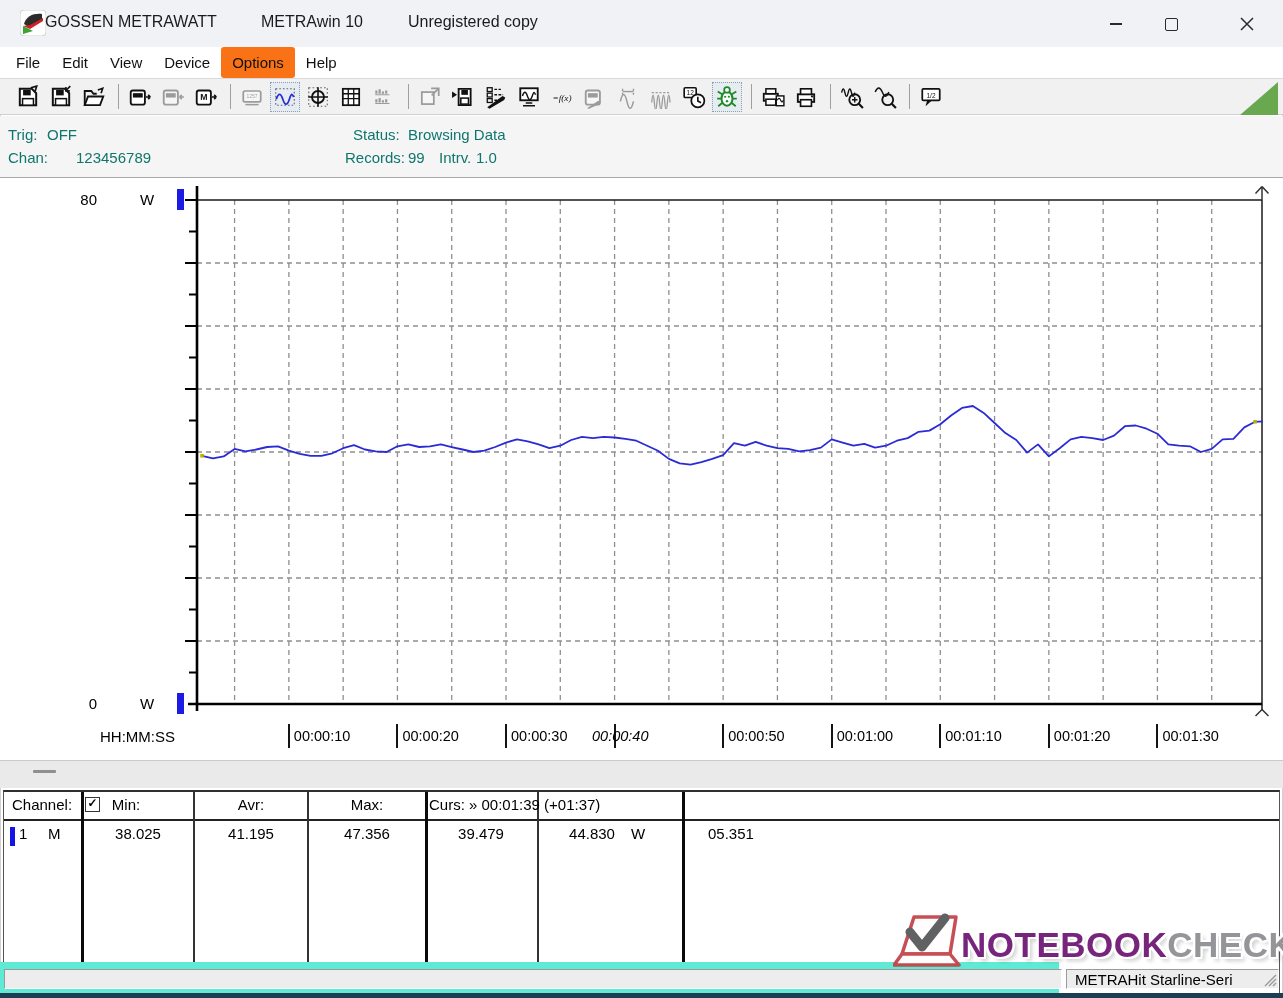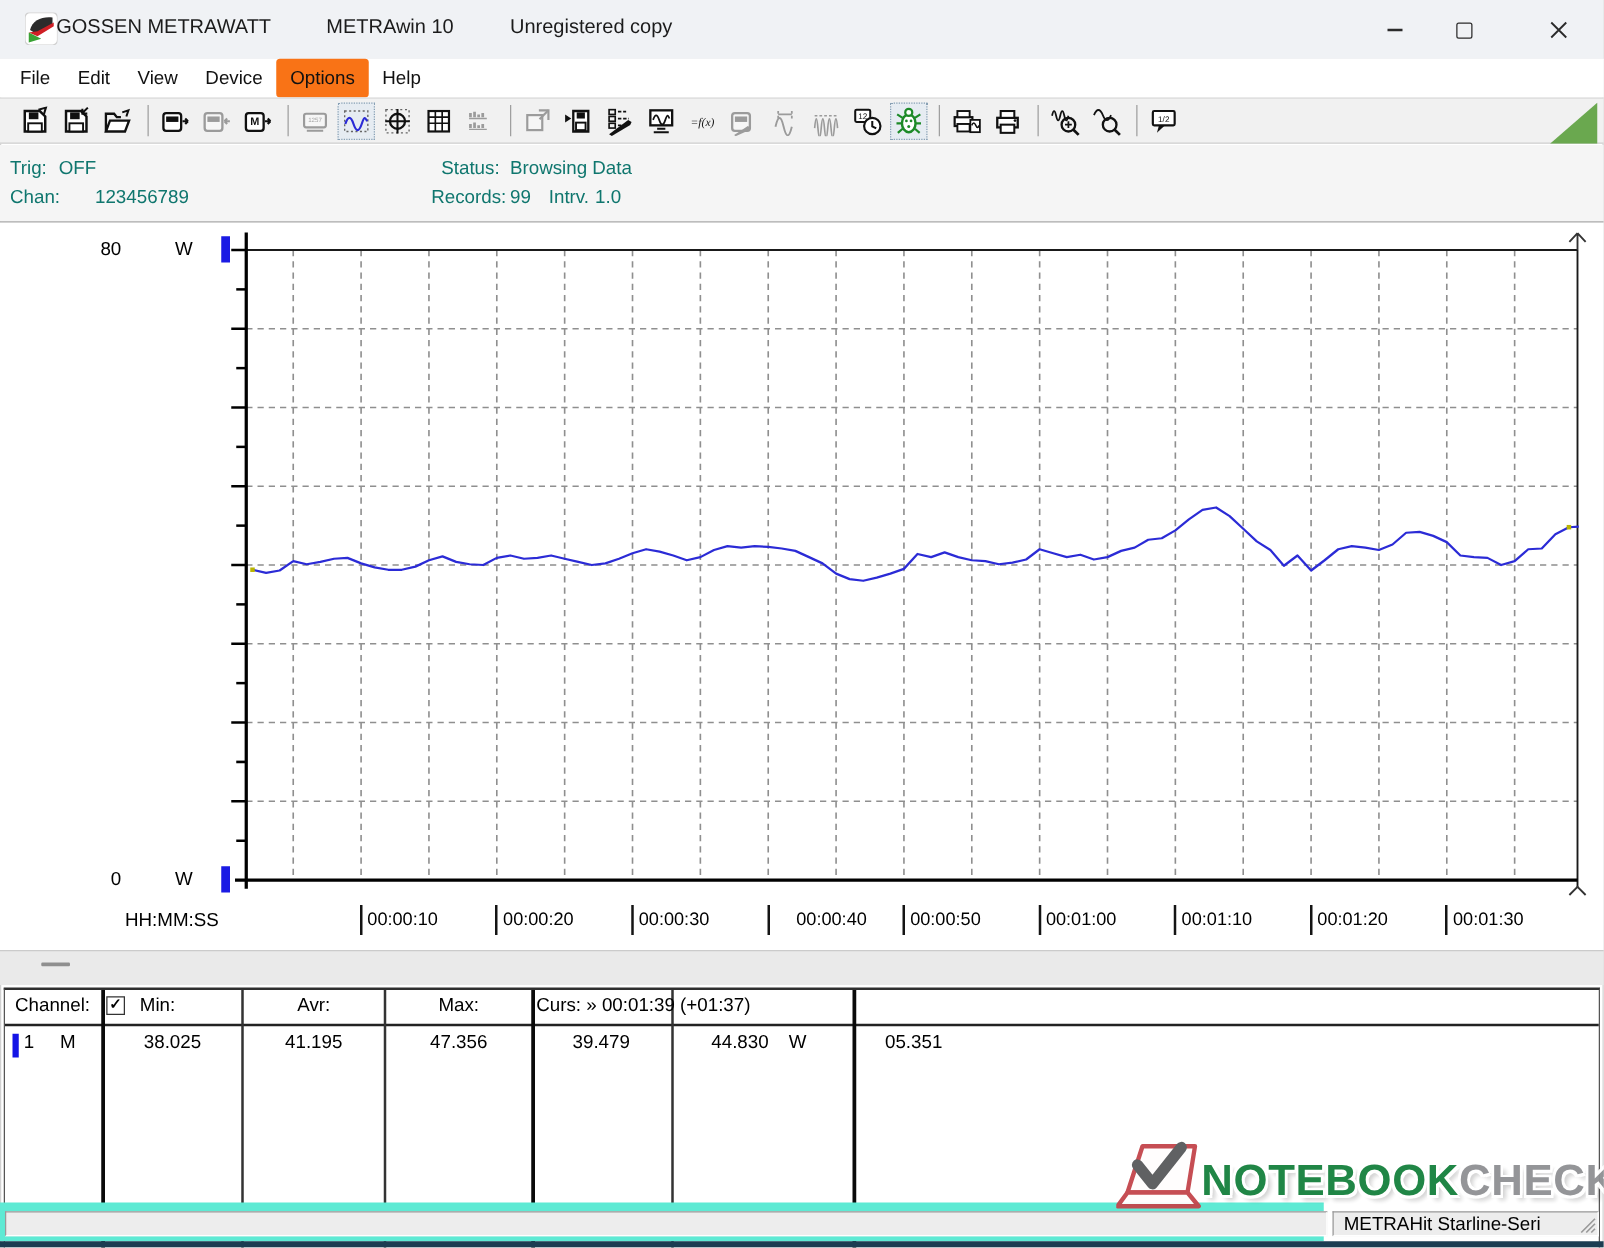--- a/index.html
+++ b/index.html
@@ -54,21 +54,21 @@
   .dv.thick{width:2.5px}
   .hc,.rc{position:absolute;font-size:15px;color:#000;white-space:nowrap}
   .hc{top:4px}.rc{top:33px}
   .ctr{text-align:center}
   .cbx{position:absolute;left:81px;top:5px;width:15px;height:15px;background:#fff;border:1.5px solid #333;box-sizing:border-box;font-size:12px;font-weight:bold;line-height:11px;text-align:center}
   .rowmark{position:absolute;left:6px;top:35px;width:4.5px;height:19px;background:#1414e6}
   
   .watermark{position:absolute;left:893px;top:910px;height:70px;display:flex;align-items:center;z-index:60;opacity:.95}
   .wm-txt{font-weight:900;font-size:35px;letter-spacing:.5px;margin-left:-12px;white-space:nowrap;
           text-shadow:-2px -2px 0 #fff,2px -2px 0 #fff,-2px 2px 0 #fff,2px 2px 0 #fff,0 -2px 0 #fff,0 2px 0 #fff,-2px 0 0 #fff,2px 0 0 #fff,4px 4px 4px rgba(0,0,0,.22)}
-  .wm1{color:#15803d}.wm2{color:#8f9093}
+  .wm1{color:#701a75}.wm2{color:#8f9093}
   
   .statusbar{position:absolute;left:0;top:962px;width:1059px;height:31px;background:#5eead4}
   .sbpanel{position:absolute;top:7px;height:20px;background:#ededed;box-sizing:border-box;
            border-top:1px solid #9a9a9a;border-left:1px solid #9a9a9a;border-bottom:1px solid #fff;border-right:1px solid #fff}
   .sbleft{left:4px;width:1058px}
   .sbright{left:1066px;width:213px;font-size:15px;padding:1px 0 0 8px}
   .bottomstrip{position:absolute;left:0;top:993px;width:1283px;height:5px;background:#1c3d52}
 </style>
 </head>
 <body>
@@ -390,21 +390,21 @@
   <div class="chmark bot"></div>
   <span class="hhmmss">HH:MM:SS</span>
   <div id="xticks">
       <div class="xtbar" style="left: 287.87px;"></div>
       <div class="xtlab" style="left: 293.87px;">00:00:10</div>
       <div class="xtbar" style="left: 396.44px;"></div>
       <div class="xtlab" style="left: 402.44px;">00:00:20</div>
       <div class="xtbar" style="left: 505.01px;"></div>
       <div class="xtlab" style="left: 511.01px;">00:00:30</div>
       <div class="xtbar" style="left: 613.58px;"></div>
-      <div class="xtlab" style="left: 637px;">00:00:40</div>
+      <div class="xtlab" style="left: 592px; font-style: italic;">00:00:40</div>
       <div class="xtbar" style="left: 722.15px;"></div>
       <div class="xtlab" style="left: 728.15px;">00:00:50</div>
       <div class="xtbar" style="left: 830.72px;"></div>
       <div class="xtlab" style="left: 836.72px;">00:01:00</div>
       <div class="xtbar" style="left: 939.29px;"></div>
       <div class="xtlab" style="left: 945.29px;">00:01:10</div>
       <div class="xtbar" style="left: 1047.86px;"></div>
       <div class="xtlab" style="left: 1053.86px;">00:01:20</div>
       <div class="xtbar" style="left: 1156.43px;"></div>
       <div class="xtlab" style="left: 1162.43px;">00:01:30</div>

